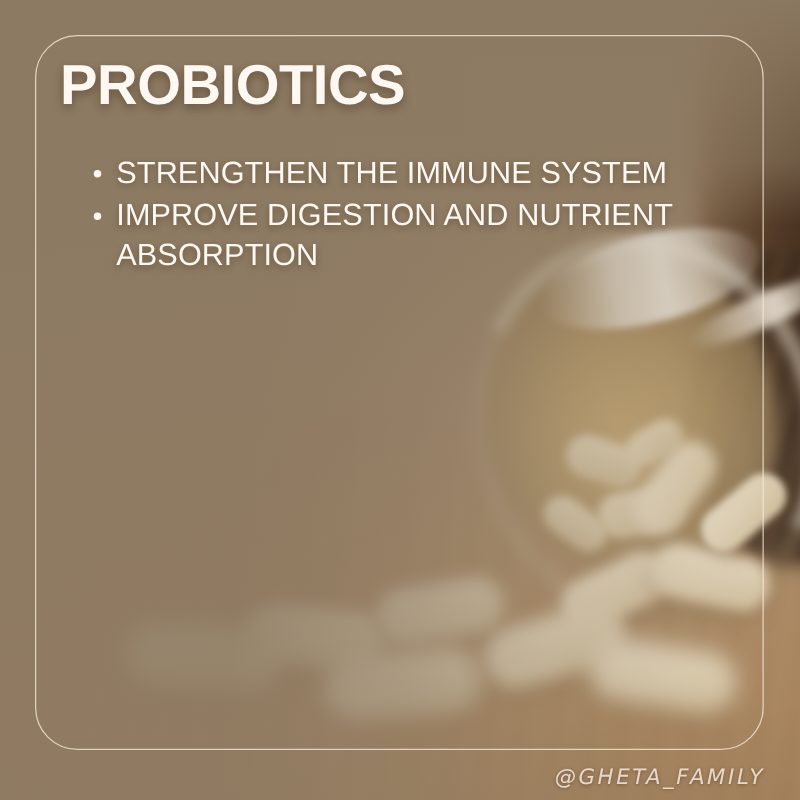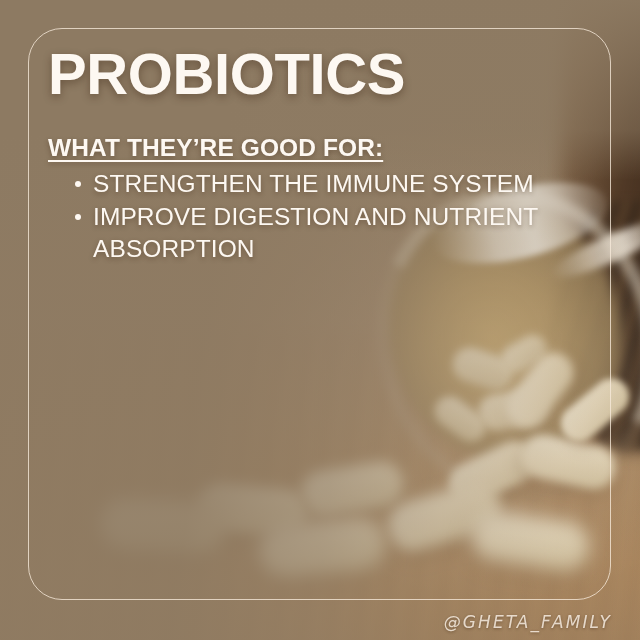--- a/index.html
+++ b/index.html
@@ -213,21 +213,21 @@
   
   .content {
     position: absolute;
     left: 36px;
     top: 46px;
     width: 580px;
     color: #fdf8f2;
     text-shadow: 0 2px 5px rgba(54,34,16,0.38);
   }
   .title {
-    font-size: 58px;
+    font-size: 45px;
     line-height: 0.96;
     font-weight: 700;
     letter-spacing: -0.4px;
     margin: 0 0 4px 12px;
     transform: scaleX(1.0);
     text-shadow: 0 3px 8px rgba(54,34,16,0.42);
   }
   .block {
     margin: 0 0 0 12px;
     font-size: 24.5px;
@@ -323,23 +323,20 @@
   <div class="frame"></div>
 
   <div class="content">
 
     <h1 class="title">PROBIOTICS</h1>
 
 
     <div class="gap-md"></div>
 
     <div class="block">
-      <p class="para">
-        <span class="lead">WHAT THEY’RE GOOD FOR:</span>
-      </p>
       <ul class="bullets">
         <li>STRENGTHEN THE IMMUNE SYSTEM</li>
         <li>IMPROVE DIGESTION AND NUTRIENT ABSORPTION</li>
       </ul>
     </div>
 
     <div class="gap-lg"></div>
 
 
   </div>

